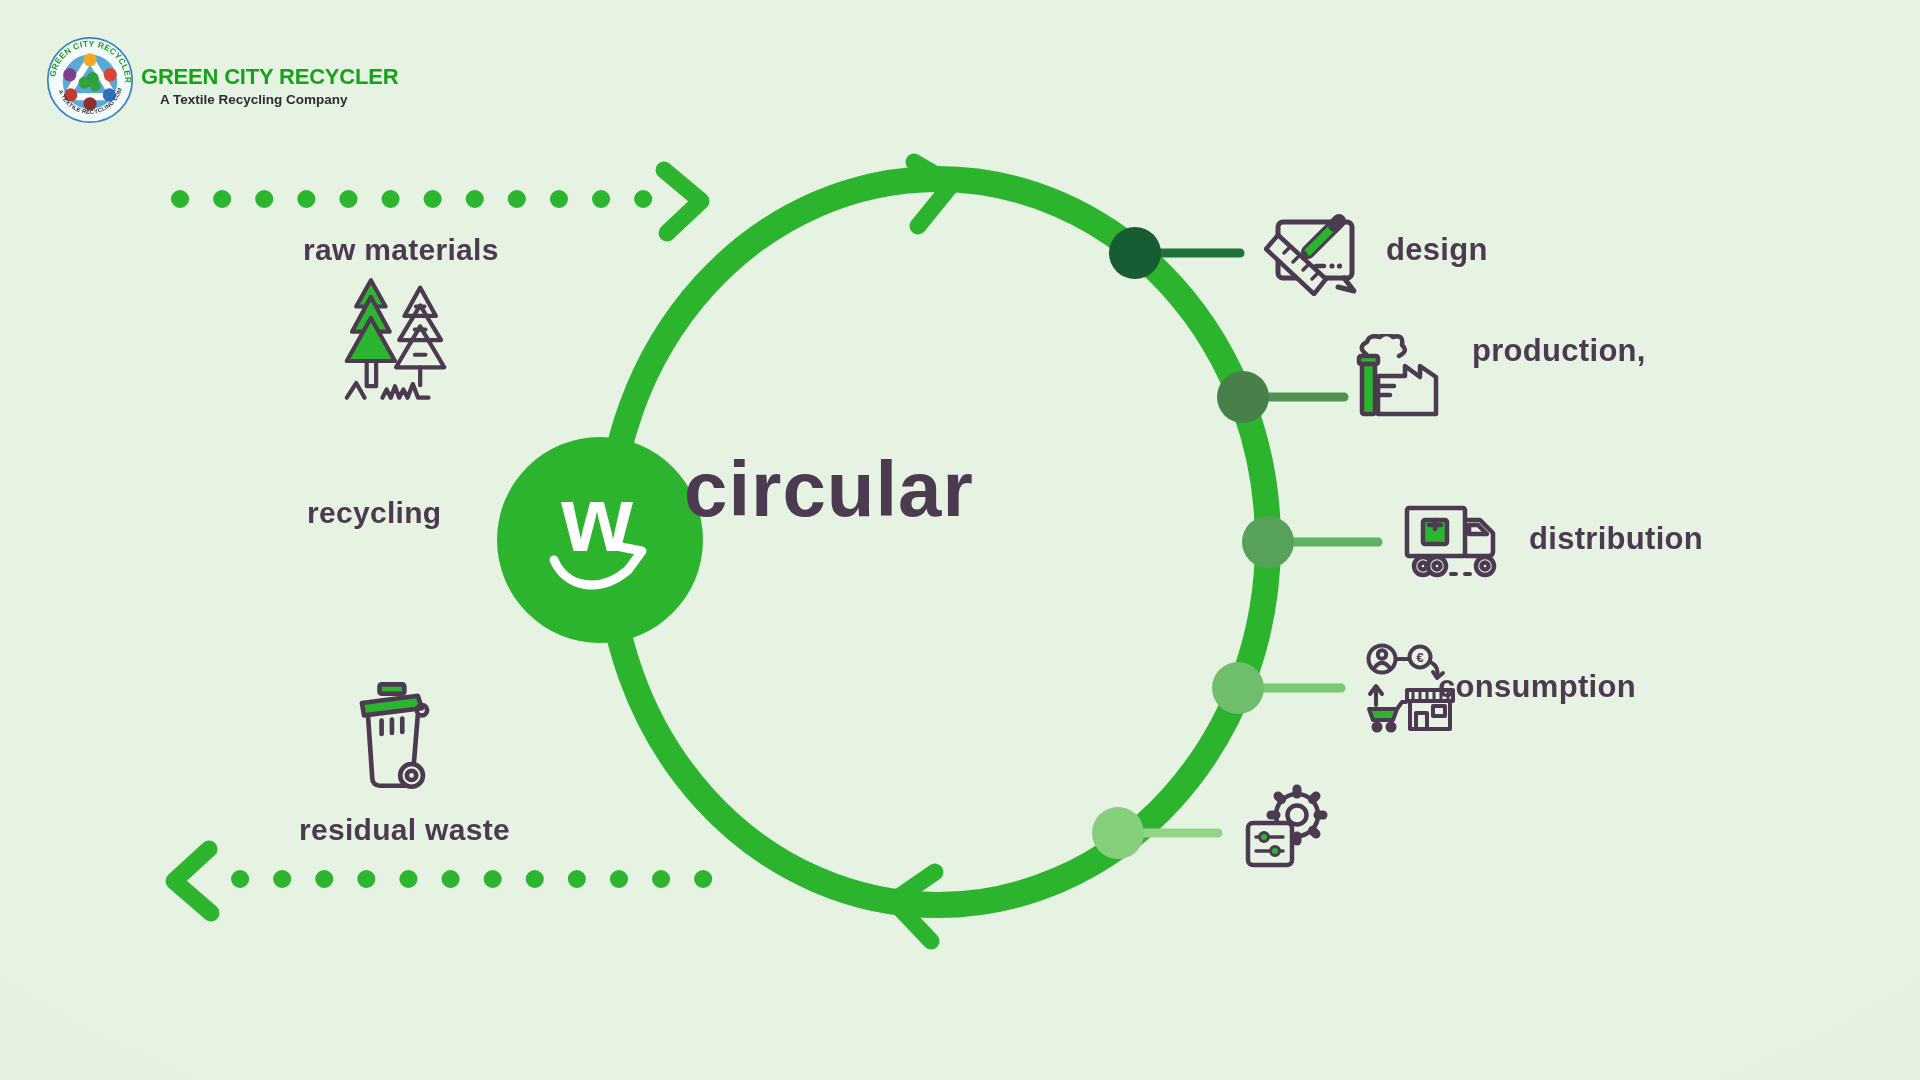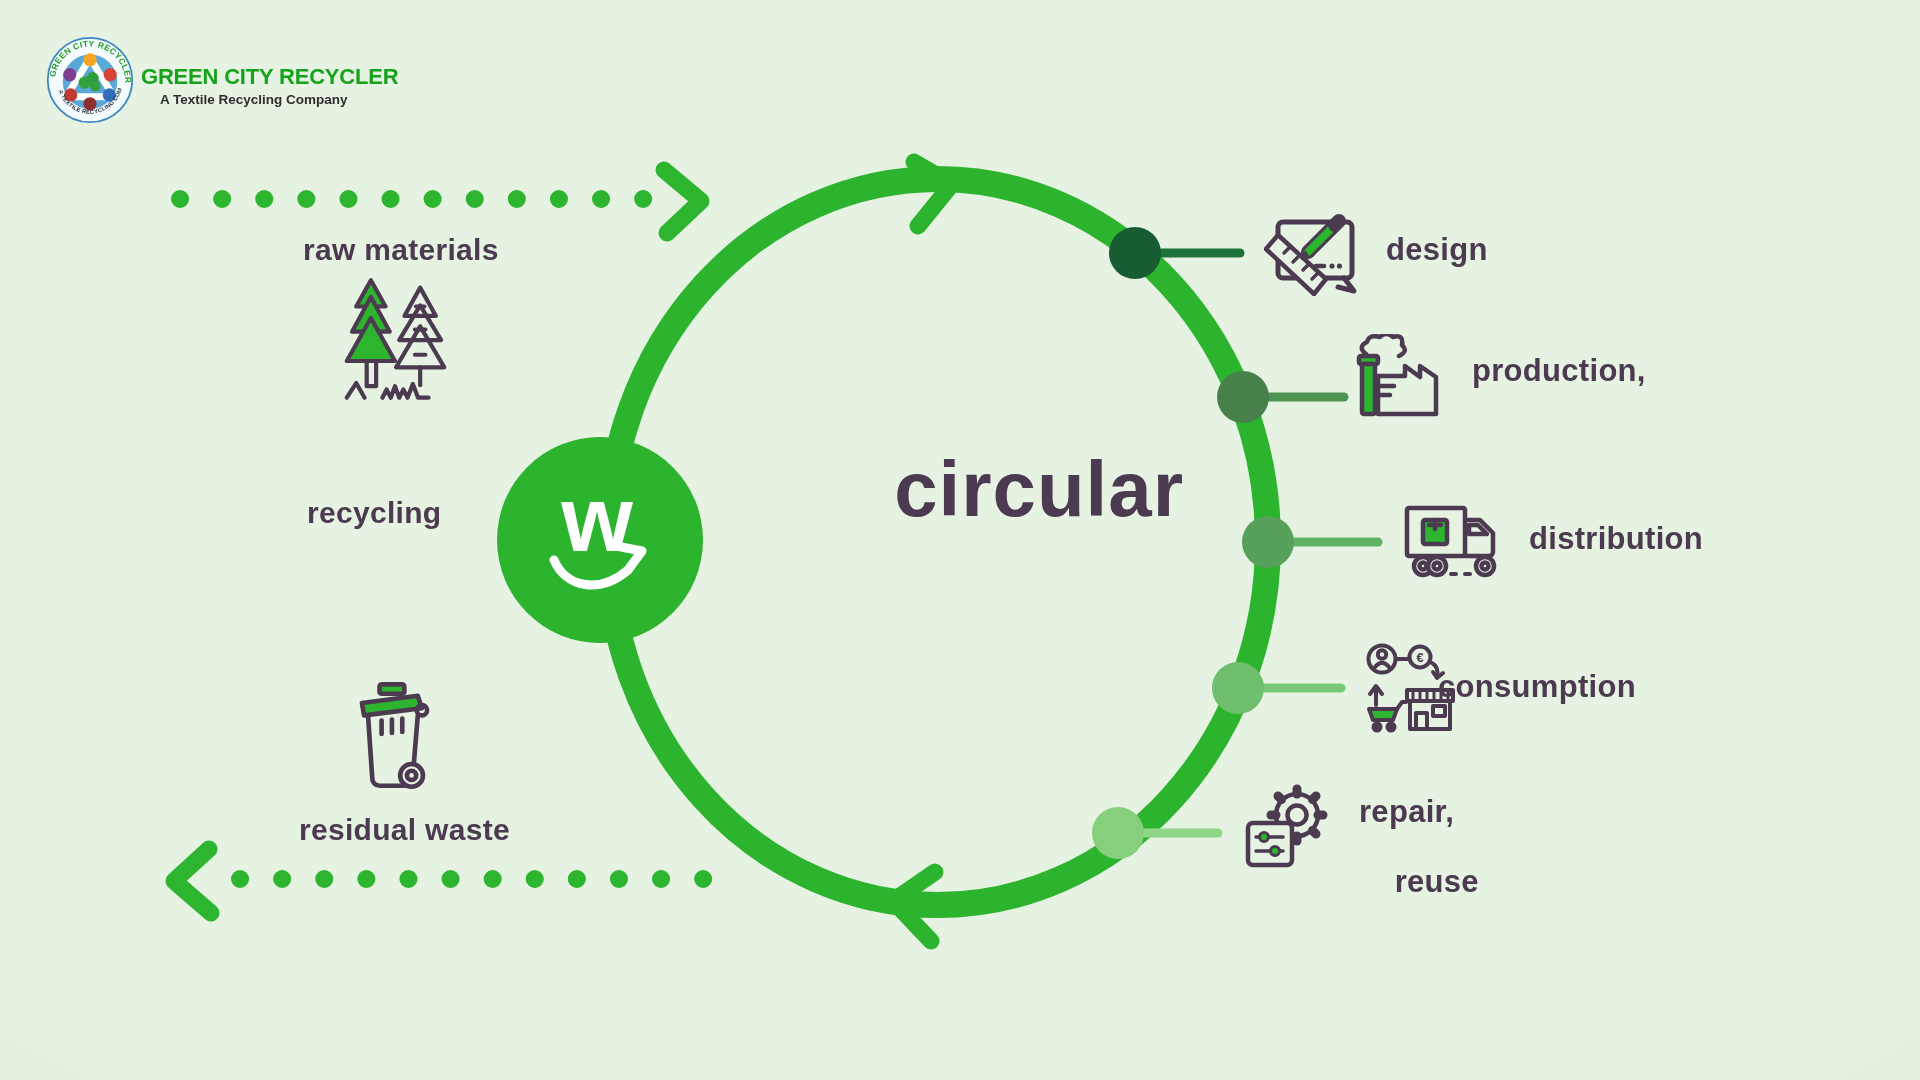--- a/index.html
+++ b/index.html
@@ -9,21 +9,21 @@
     font-family:"Liberation Sans", sans-serif;
   }
   .abs{position:absolute;}
   .label{
     position:absolute;color:#4c3a50;font-weight:bold;white-space:pre;
     letter-spacing:0.3px;
   }
   .label-30{font-size:30px;margin-left:16px;}
   .label-31{font-size:31px;line-height:38px;}
   .title{
-    position:absolute;left:684px;top:444px;width:500px;text-align:right;
+    position:absolute;left:684px;top:444px;width:500px;text-align:left;
     color:#4c3a50;font-weight:bold;font-size:78px;line-height:91px;letter-spacing:1px;
   }
   .logo-company{position:absolute;left:141px;top:64px;font-size:22px;font-weight:bold;letter-spacing:-0.2px;}
   .logo-tagline{position:absolute;left:160px;top:92px;font-size:13.5px;font-weight:bold;color:#2e2e2e;}
   svg{display:block;}
 </style>
 </head>
 <body>
 
 <div class="canvas">
@@ -146,21 +146,21 @@
   <div class="label label-31" style="left:1386px;top:231px">design</div>
 
   <svg class="abs" style="left:1354px;top:334px" width="96" height="94" viewBox="0 0 96 94" fill="none" stroke="#4c3a50" stroke-width="4.5" stroke-linecap="round" stroke-linejoin="round">
     <path d="M12,20 q-9,-7 1,-12 q2,-8 13,-5 q6,-6 13,0 q11,-3 9,8 q7,6 -3,11"></path>
     <rect x="5" y="22" width="19" height="8" rx="2" fill="#2db52f"></rect>
     <rect x="8" y="30" width="13" height="50" rx="2" fill="#2db52f"></rect>
     <path d="M24,80 V42 h27 V32 l15,11 V32 l16,11 V80 Z"></path>
     <line x1="24" y1="52" x2="40" y2="52"></line>
     <line x1="24" y1="61" x2="36" y2="61"></line>
   </svg>
-  <div class="label label-31" style="left:1472px;top:352px"><span>production,</span><br>
+  <div class="label label-31" style="left:1472px;top:332px"><span>production,</span><br>
   </div>
 
   <svg class="abs" style="left:1403px;top:504px" width="104" height="78" viewBox="0 0 104 78" fill="none" stroke="#4c3a50" stroke-width="4.5" stroke-linecap="round" stroke-linejoin="round">
     <rect x="4" y="4" width="58" height="48" rx="2"></rect>
     <rect x="20" y="16" width="24" height="24" rx="2" fill="#2db52f"></rect>
     <path d="M32,16 v9 M26,21 h12"></path>
     <path d="M62,16 h15 l13,13 v19 a4,4 0 0 1 -4,4 h-24"></path>
     <path d="M66,21 h9 l9,9 h-18 z"></path>
     <circle cx="20" cy="62" r="9" fill="#e6f2e2"></circle>
     <circle cx="20" cy="62" r="3.5"></circle>
@@ -207,17 +207,14 @@
       <line x1="35" y1="17" x2="38.5" y2="20.5"></line>
     </g>
     <circle cx="54" cy="36" r="21"></circle>
     <circle cx="54" cy="36" r="9.5"></circle>
     <rect x="5" y="44" width="44" height="42" rx="5" fill="#e6f2e2"></rect>
     <line x1="13" y1="58" x2="40" y2="58" stroke-width="3.5"></line>
     <circle cx="21" cy="58" r="4.5" fill="#2db52f" stroke-width="3"></circle>
     <line x1="13" y1="72" x2="40" y2="72" stroke-width="3.5"></line>
     <circle cx="32" cy="72" r="4.5" fill="#2db52f" stroke-width="3"></circle>
   </svg>
-  <div class="label label-31" style="left:1359px;top:794px;line-height:35px"><span>repair,</span><br>
-    <span>reuse</span>
-  </div>
 
 </div>
 
 </body></html>

